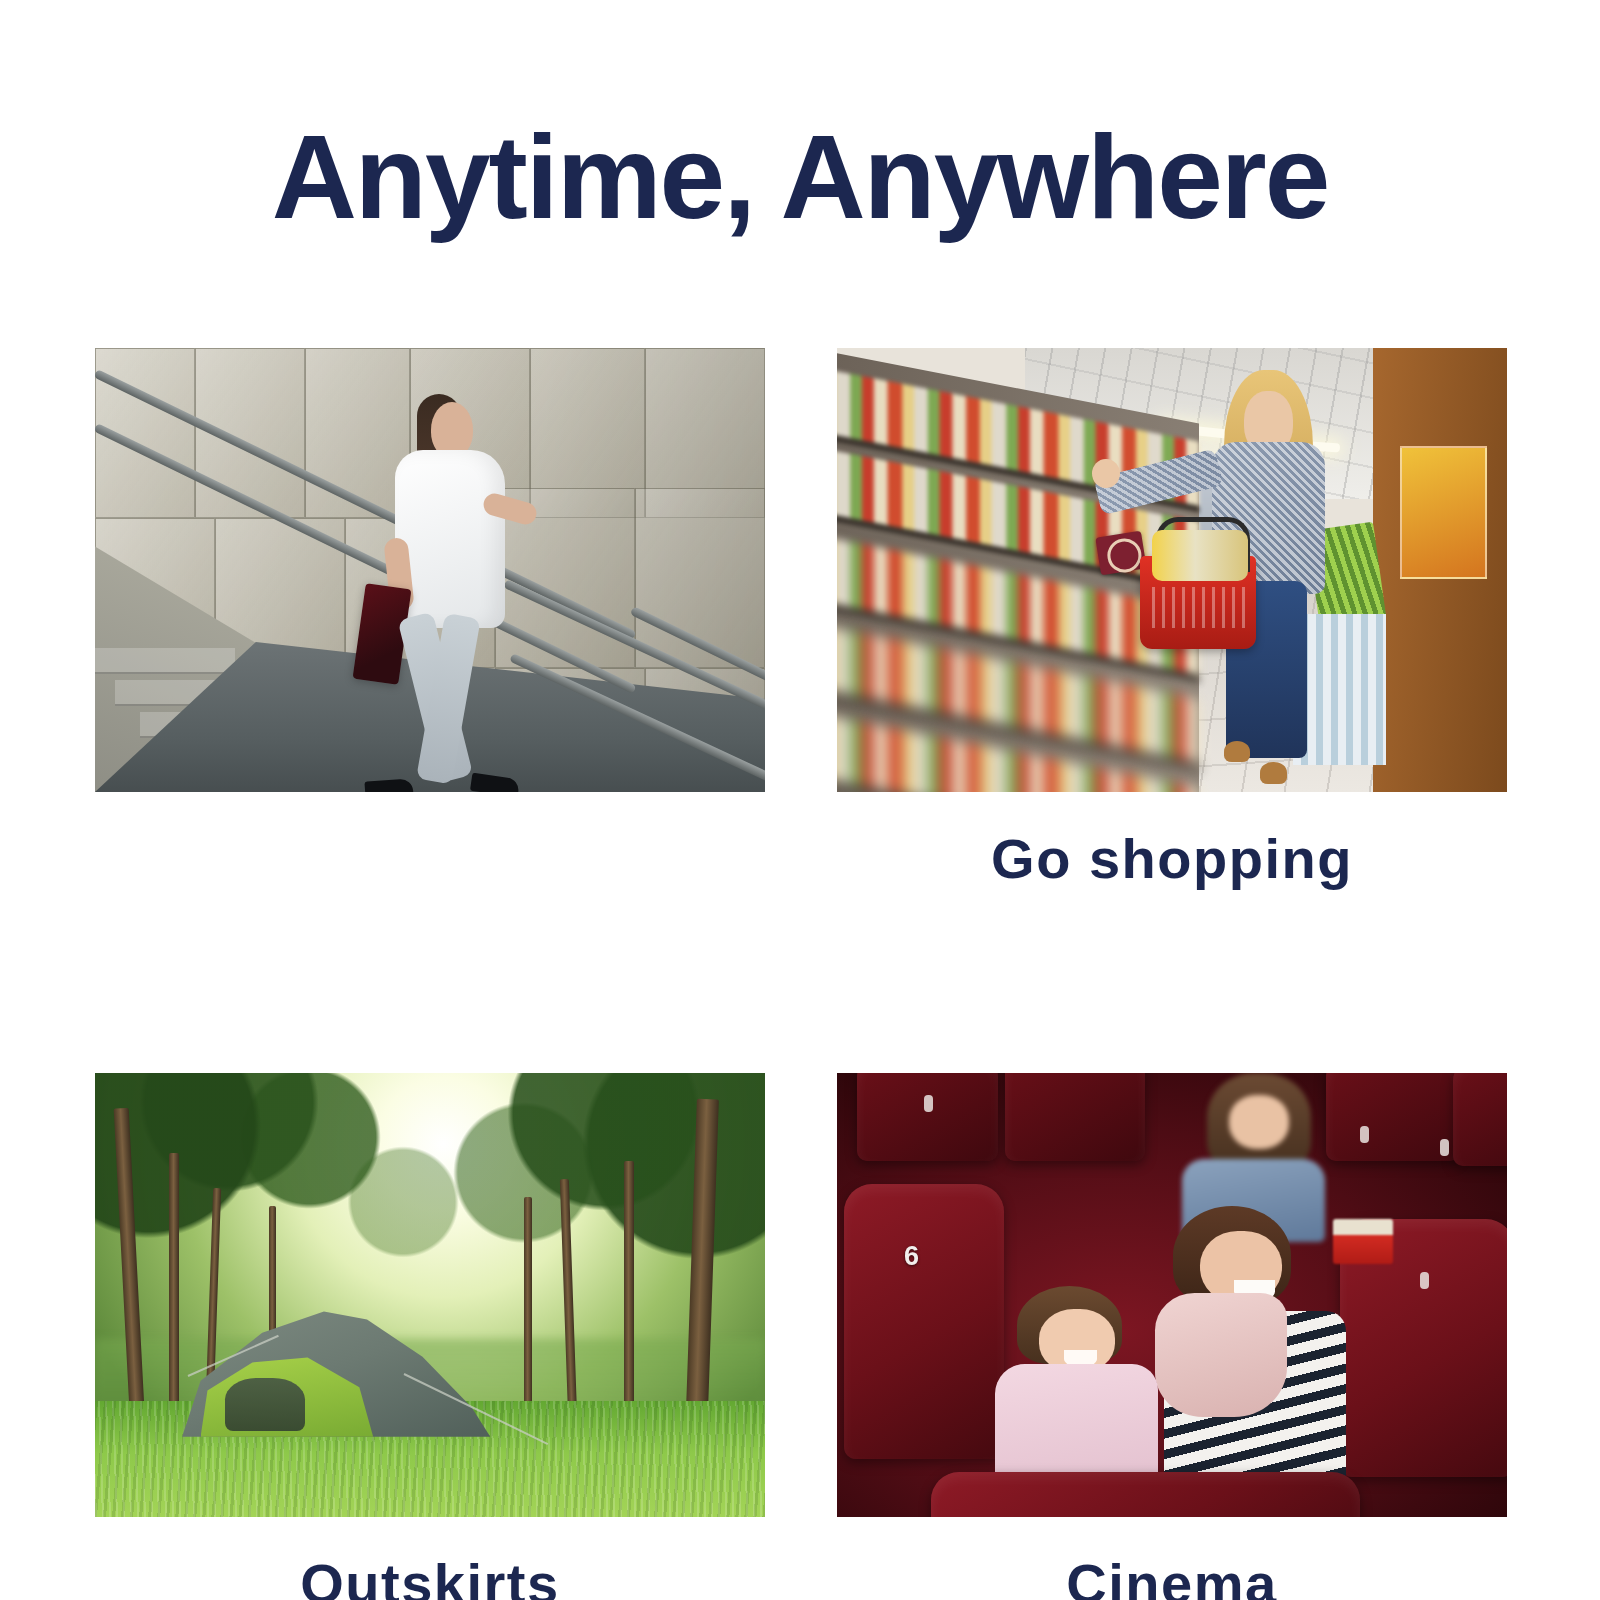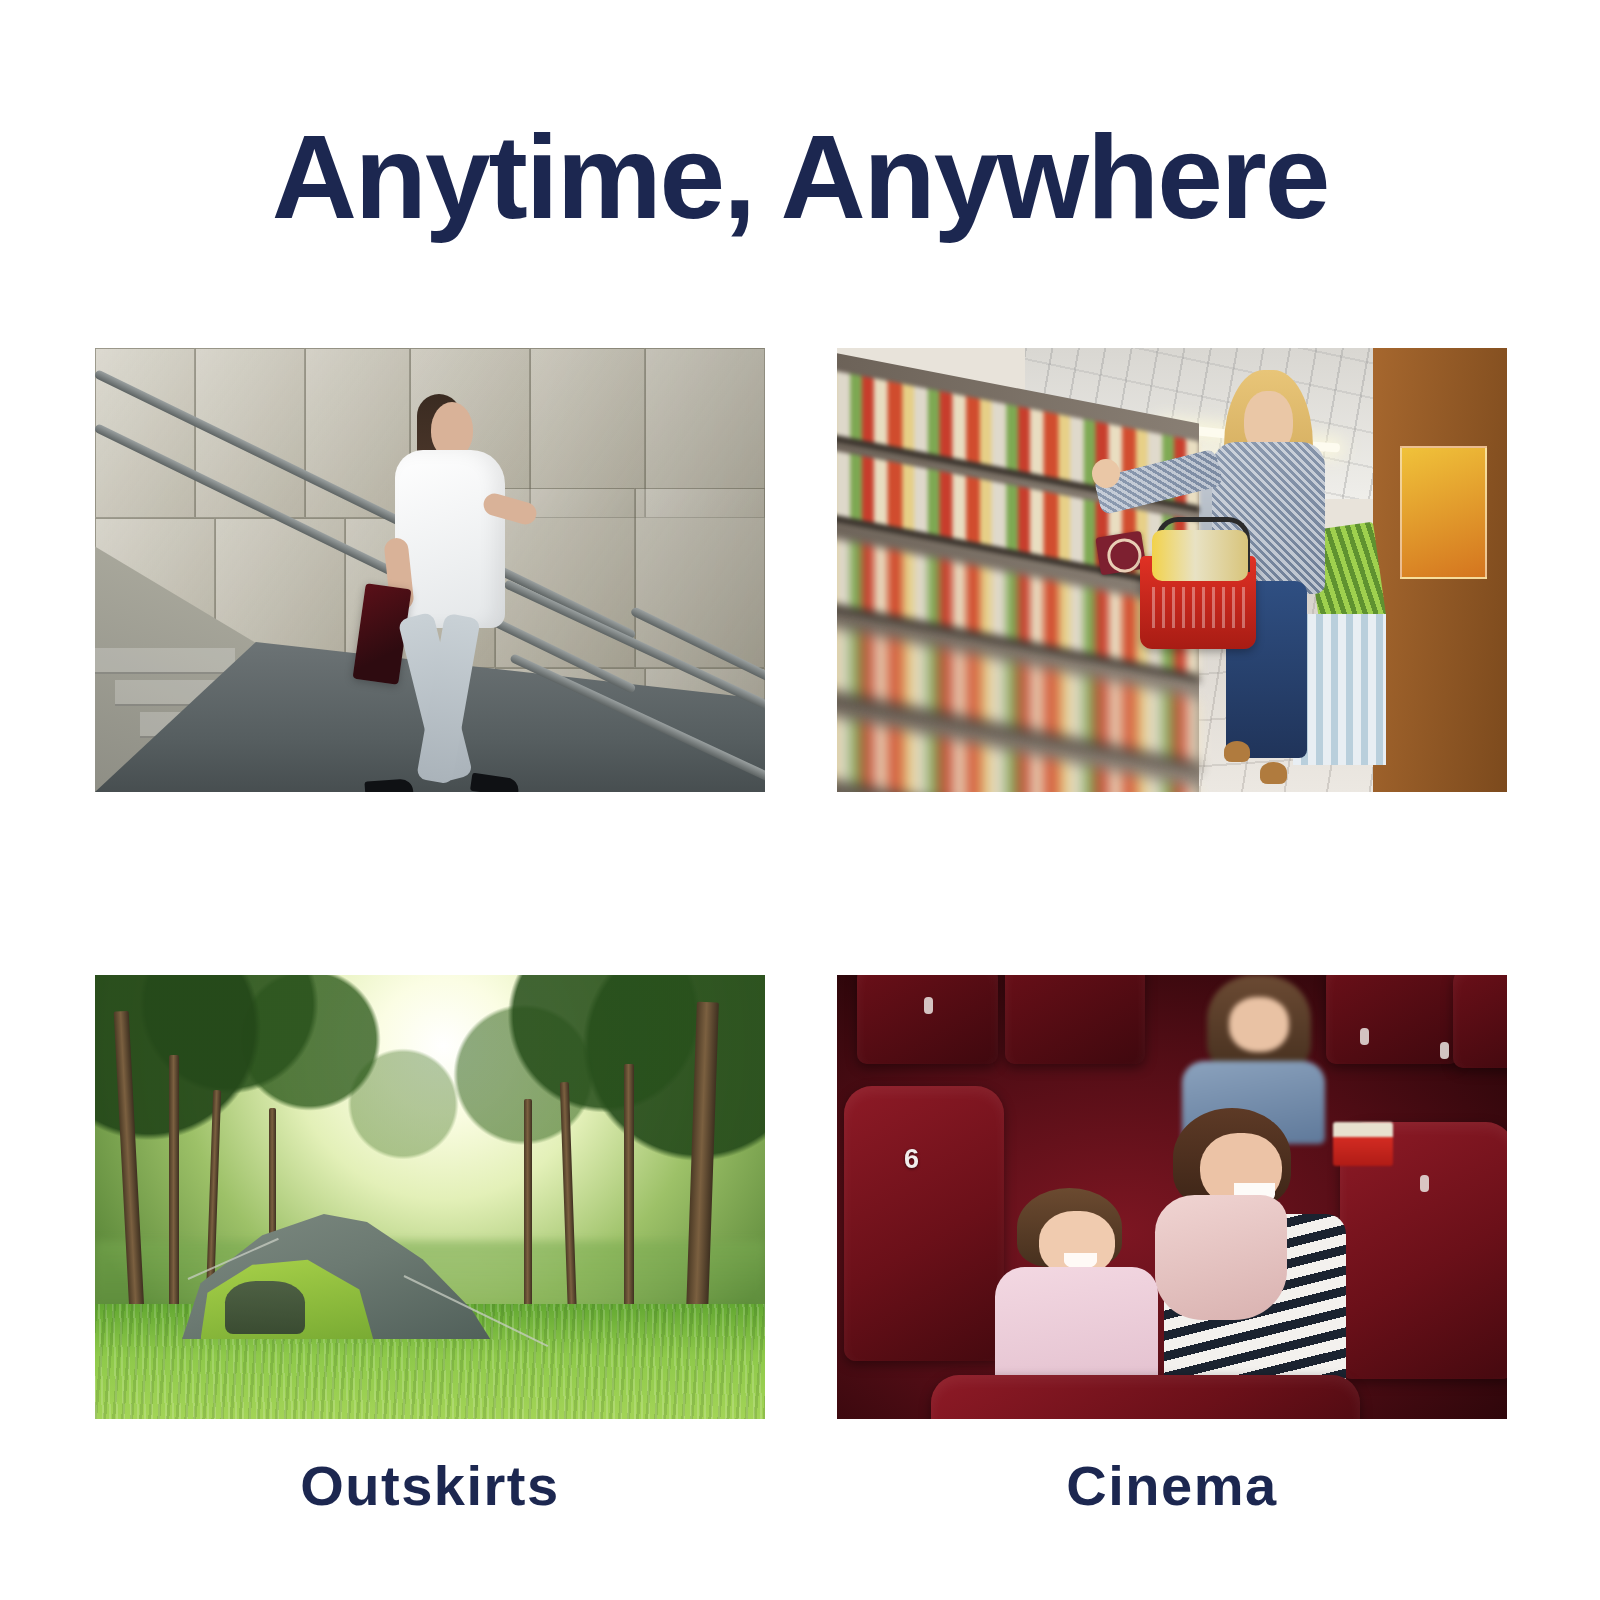--- a/index.html
+++ b/index.html
@@ -492,20 +492,21 @@
             <div class="w-top"></div>
             <div class="w-jeans"></div>
             <div class="w-arm"></div>
             <div class="w-hand"></div>
             <div class="basket"></div>
             <div class="produce"></div>
             <div class="w-shoe a"></div>
             <div class="w-shoe b"></div>
           </div>
         </div>
+        <div class="caption">Go shopping</div>
       </div>
     </div>
 
     <div class="row r2">
 
       <div class="card">
         <div class="photo ph-camp">
           <div class="sky"></div>
           <div class="canopy"></div>
           <div class="midground"></div>

